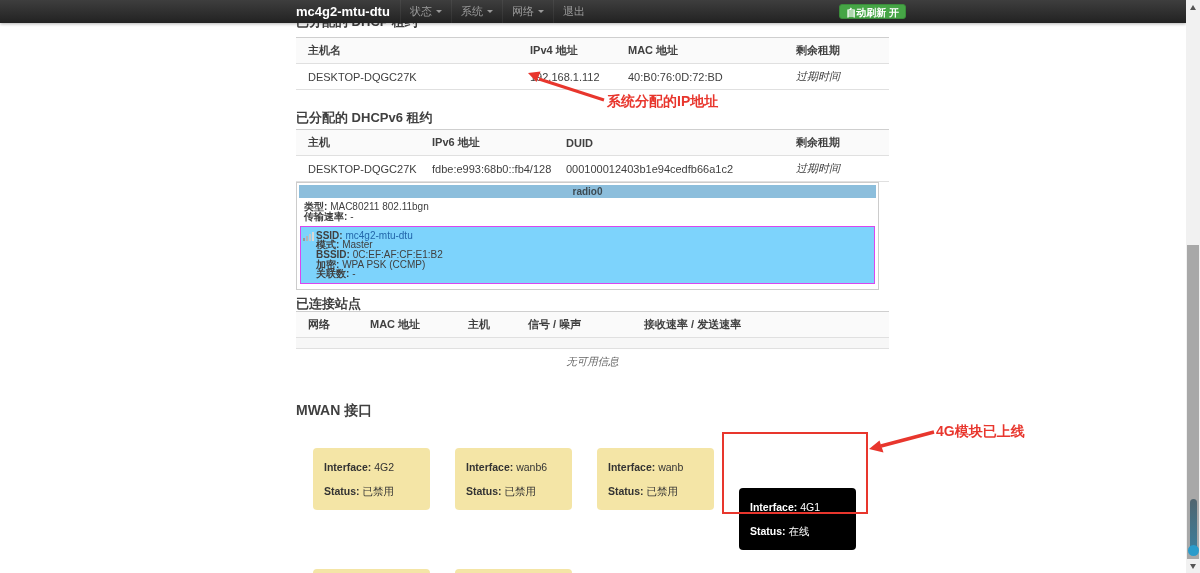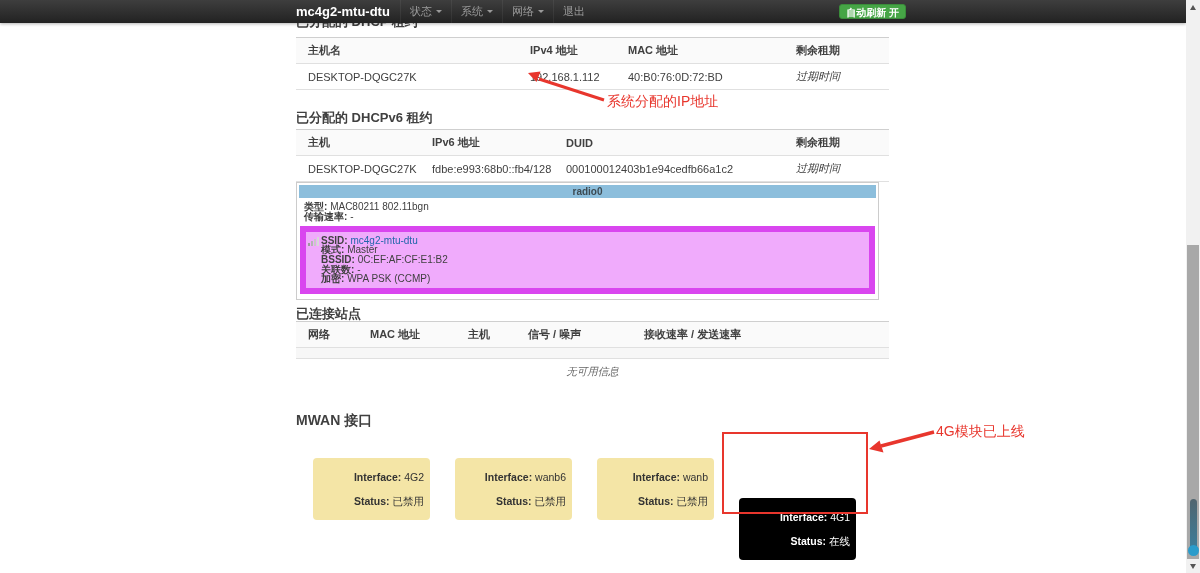--- a/index.html
+++ b/index.html
@@ -36,34 +36,34 @@
   th,td{text-align:left;padding:5px 0 5px 12px;border-bottom:1px solid #e0e0e0;white-space:nowrap;overflow:hidden;}
   thead th{border-top:1px solid #cfcfcf;background:#fafafa;font-weight:bold;}
   .italic{font-style:italic;}
   tr.empty-row td{height:4px;padding:3px 0;background:#f7f7f7;}
   .no-info{margin-top:6px;text-align:center;font-size:10.5px;font-style:italic;color:#666;}
   
   .wifibox{border:1px solid #ccc;width:581px;box-sizing:content-box;padding-bottom:5px;background:#fff;}
   .radio-header{margin:2px;height:13px;background:#8cbedc;text-align:center;font-size:10px;font-weight:bold;color:#3d4a52;line-height:13px;}
   .radio-info{padding:2px 0 2px 7px;font-size:10px;line-height:9.8px;}
   .radio-info div{white-space:nowrap;}
-  .ssid-box{margin:2px 3px 0 3px;border:6px solid #d946ef;background:#f0abfc;position:relative;padding:4px 4px 4px 15px;font-size:10px;line-height:9.7px;}
+  .ssid-box{margin:2px 3px 0 3px;border:1px solid #d946ef;background:#7dd3fc;position:relative;padding:4px 4px 4px 15px;font-size:10px;line-height:9.7px;}
   .ssid-box .wifi-ic{position:absolute;left:2px;top:4px;}
   .lnk{color:#2266aa;text-decoration:none;cursor:pointer;}
   b.lb{font-weight:bold;color:#404040;}
   
   .card-row{margin-left:17px;display:flex;gap:25px;}
   .card-row.second{margin-top:19px;}
-  .card{width:117px;height:62px;border-radius:4px;box-sizing:border-box;padding:14px 6px 0 11px;font-size:10.5px;line-height:11px;text-align:right;}
+  .card{width:117px;height:62px;border-radius:4px;box-sizing:border-box;padding:14px 6px 0 11px;font-size:10.5px;line-height:11px;}
   .card .line2{margin-top:13px;}
   .card.disabled{background:#f4e5a6;color:#333;}
   .card.online{background:#000000;color:#fff;margin-top:40px;}
   .card.online b{color:#fff;}
   
-  .anno-text{position:absolute;color:#e8362d;font-size:14px;font-weight:normal;z-index:41;white-space:nowrap;}
+  .anno-text{position:absolute;color:#e8362d;font-size:14px;font-weight:bold;z-index:41;white-space:nowrap;}
   #anno-ip{left:607px;top:93px;}
   #anno-4g{left:936px;top:423px;}
   .red-rect{position:absolute;left:722px;top:432px;width:146px;height:82px;border:2px solid #e8362d;z-index:40;box-sizing:border-box;}
   .anno-svg{position:absolute;left:0;top:0;z-index:40;pointer-events:none;}
   
   .scrollbar{position:absolute;right:0;top:0;width:14px;height:573px;background:#f1f1f1;z-index:50;}
   .sb-btn{position:absolute;left:0;width:14px;height:14px;display:flex;align-items:center;justify-content:center;}
   .sb-up{top:0;}
   .sb-down{bottom:0;}
   .tri-up{width:0;height:0;border-left:3.5px solid transparent;border-right:3.5px solid transparent;border-bottom:5px solid #555;}
@@ -162,22 +162,22 @@
         <svg width="12" height="10" viewBox="0 0 12 10">
             <rect x="0" y="7" width="2" height="3" fill="#9a9a9a"></rect>
             <rect x="3" y="5" width="2" height="5" fill="#b5b5b5"></rect>
             <rect x="6" y="3" width="2" height="7" fill="#c8c8c8"></rect>
             <rect x="9" y="1" width="2" height="9" fill="#d8d8d8"></rect>
           </svg>
       </span>
       <div><b class="lb">SSID:</b> <span class="lnk">mc4g2-mtu-dtu</span></div>
       <div><b class="lb">模式:</b> <span>Master</span></div>
       <div><b class="lb">BSSID:</b> <span>0C:EF:AF:CF:E1:B2</span></div>
+      <div><b class="lb">加密:</b> <span>WPA PSK (CCMP)</span></div>
       <div><b class="lb">关联数:</b> <span>-</span></div>
-      <div><b class="lb">加密:</b> <span>WPA PSK (CCMP)</span></div>
     </div>
   </div>
 
   <div class="sec-title" id="title-stations">已连接站点</div>
   <table>
     <colgroup>
         <col style="width:62px">
         <col style="width:98px">
         <col style="width:60px">
         <col style="width:116px">

